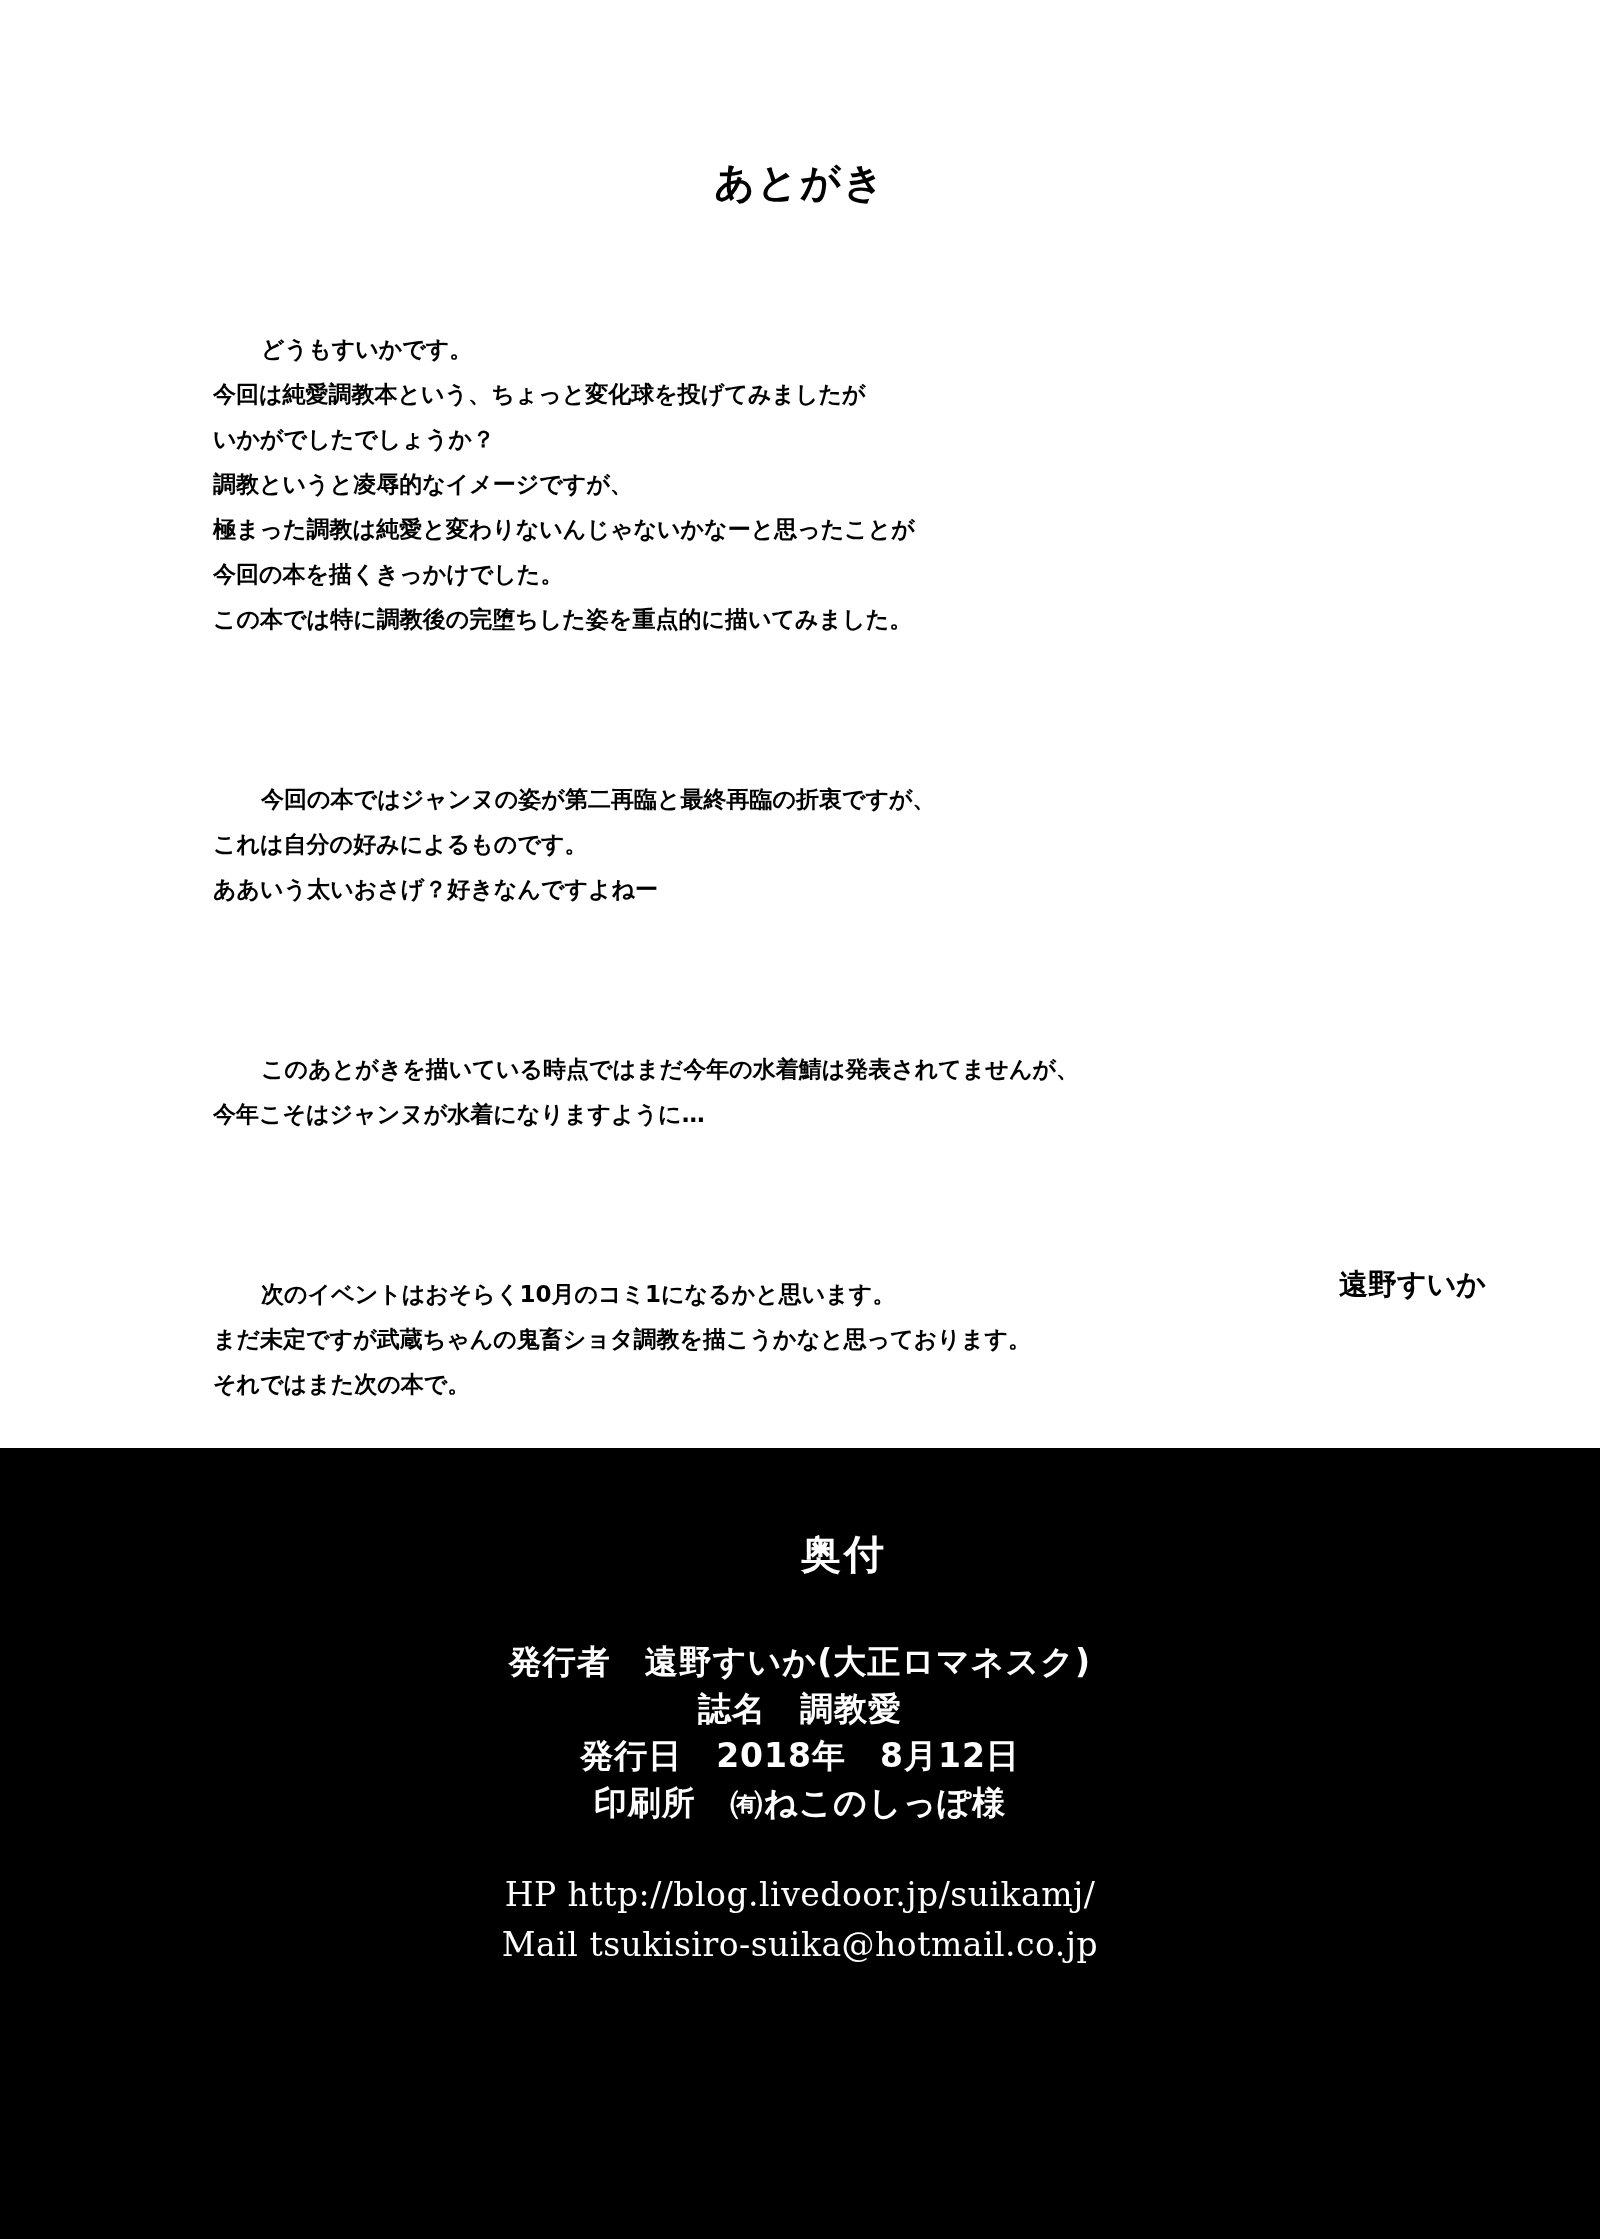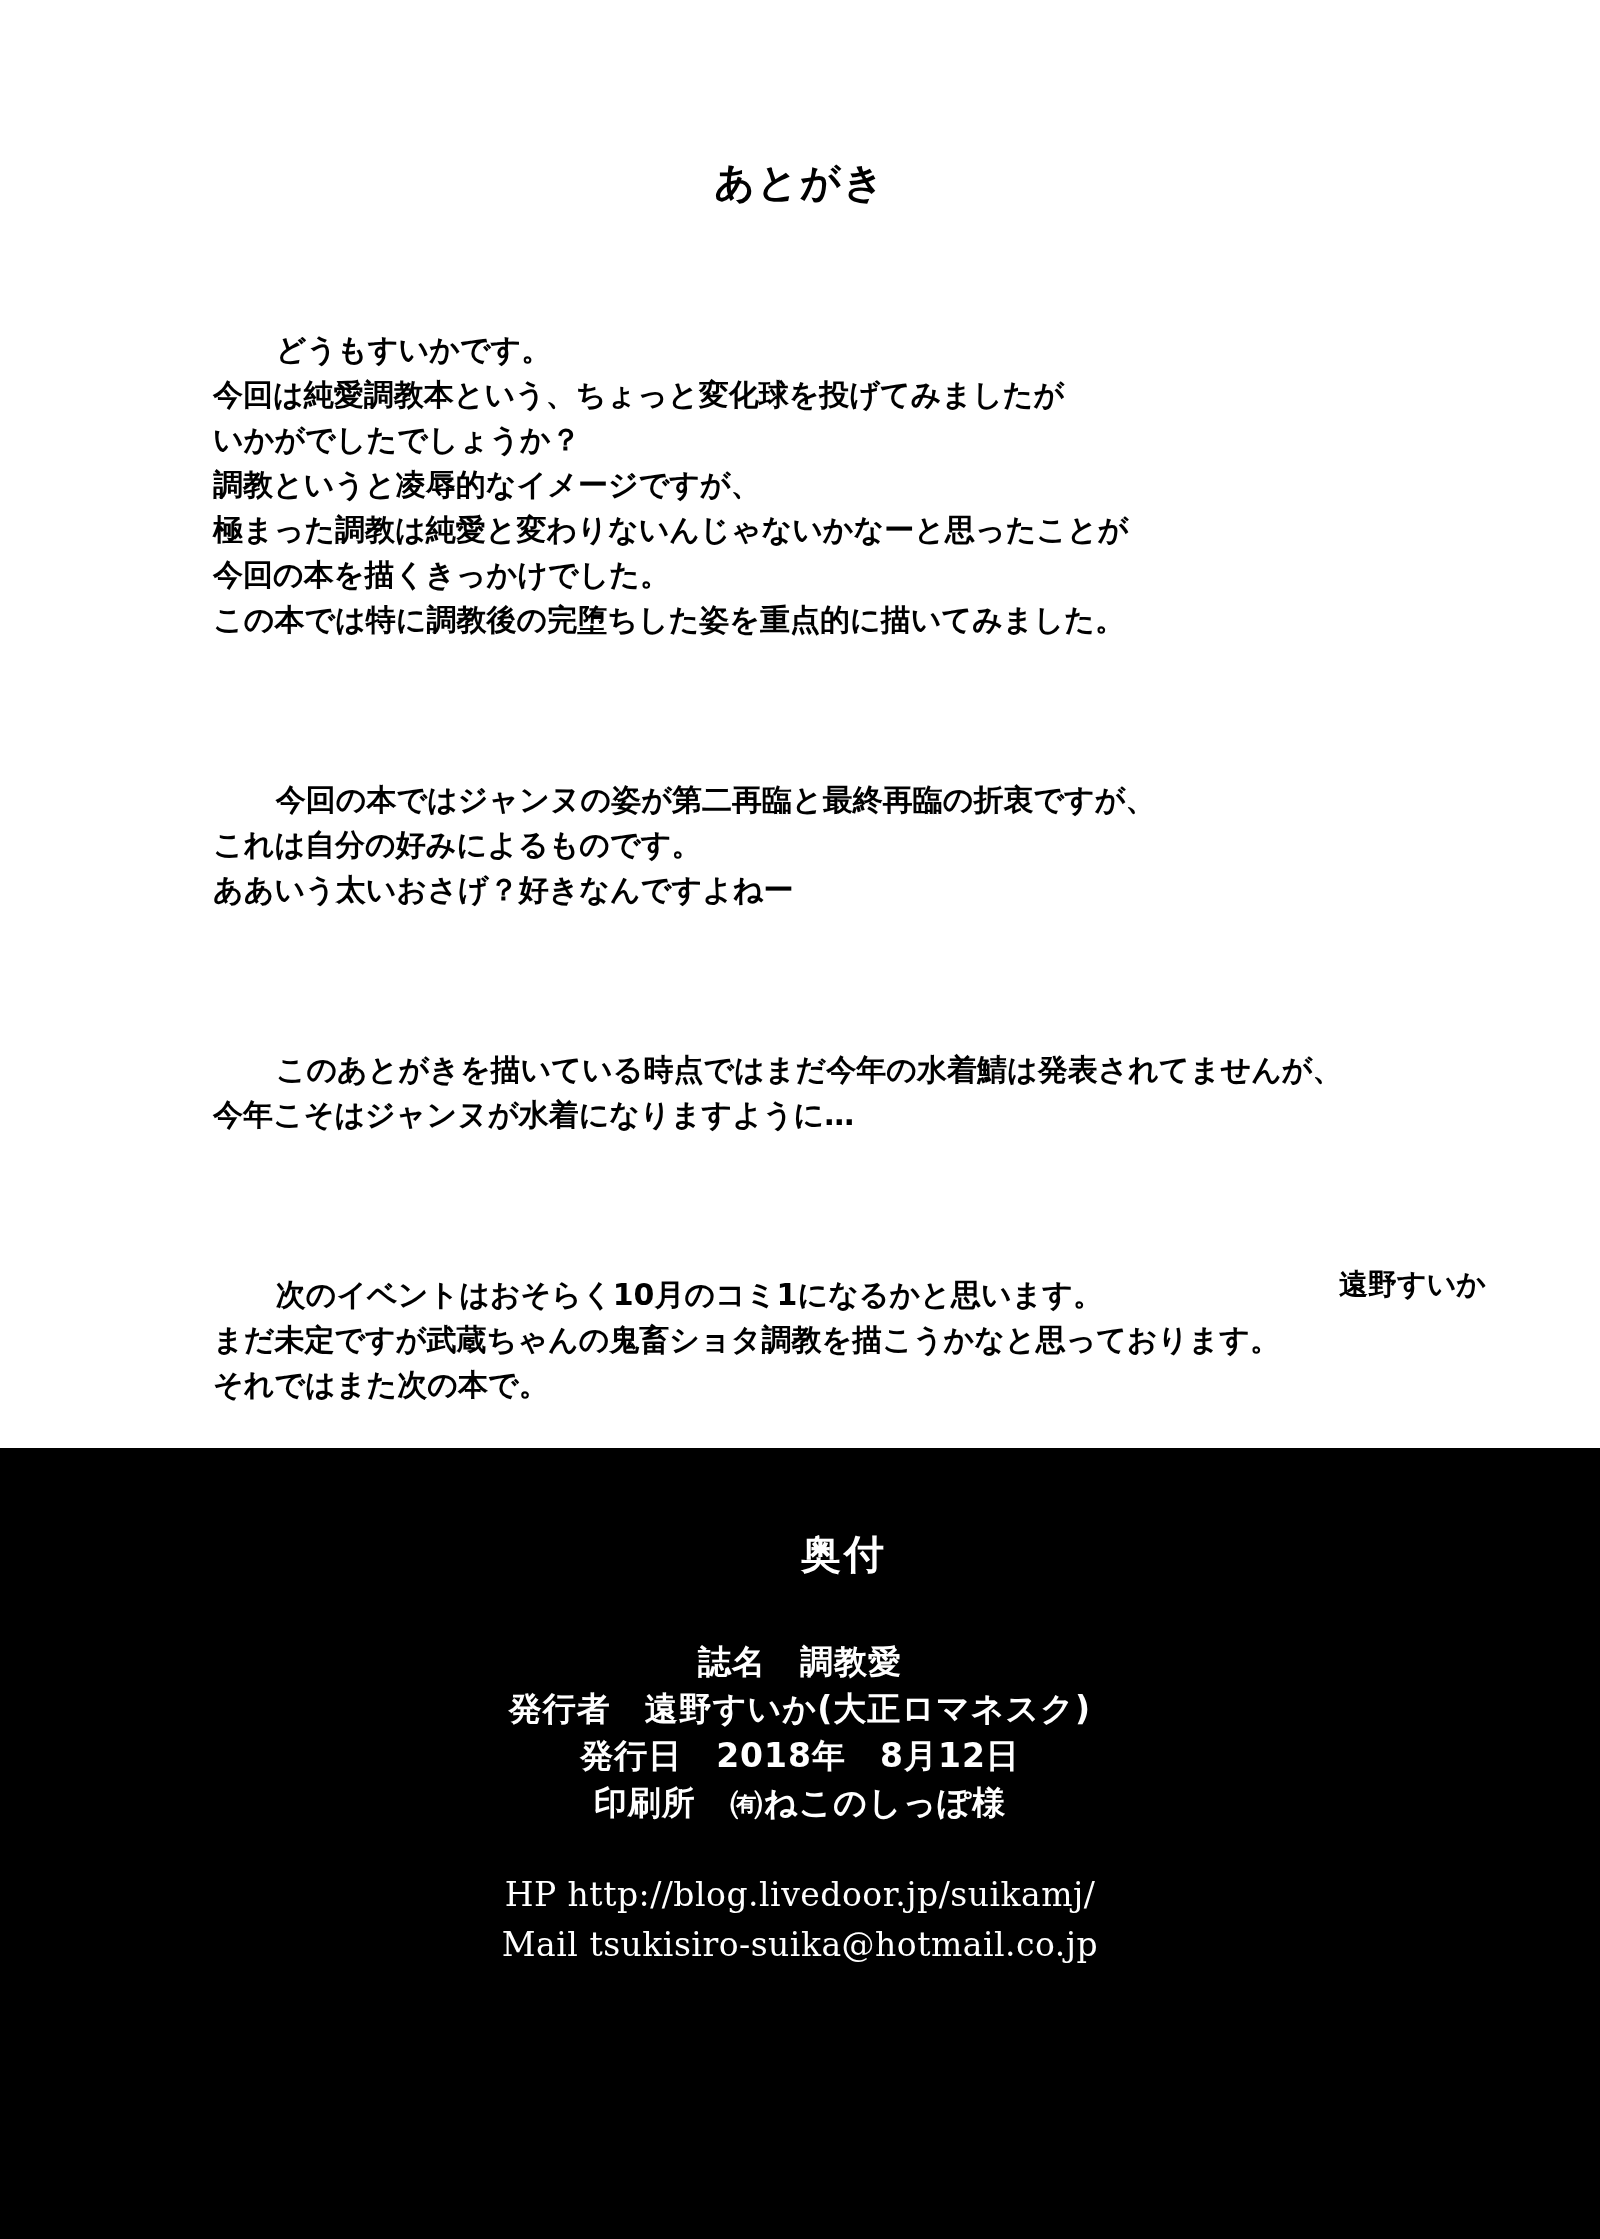--- a/index.html
+++ b/index.html
@@ -38,21 +38,21 @@
     text-align: center;
     font-size: 40px;
     font-weight: bold;
     letter-spacing: 2px;
   }
   .afterword-body {
     position: absolute;
     top: 282px;
     left: 213px;
     width: 1240px;
-    font-size: 30px;
+    font-size: 23px;
     font-weight: bold;
     line-height: 45px;
     white-space: pre-wrap;
   }
   .afterword-body .blank {
     display: block;
     height: 45px;
   }
   .signature {
     position: absolute;
@@ -145,22 +145,22 @@
 それではまた次の本で。</span>
     </div>
 
     <div class="signature">遠野すいか</div>
   </section>
 
   <section class="colophon">
     <h2 class="colophon-title">奥付</h2>
 
     <div class="colophon-lines">
+      <span class="cl">発行者　遠野すいか(大正ロマネスク)</span>
       <span class="cl">誌名　調教愛</span>
-      <span class="cl">発行者　遠野すいか(大正ロマネスク)</span>
       <span class="cl">発行日　2018年　8月12日</span>
       <span class="cl">印刷所　㈲ねこのしっぽ様</span>
     </div>
 
     <div class="colophon-contact">
       <span class="cc">HP http://blog.livedoor.jp/suikamj/</span>
       <span class="cc">Mail tsukisiro-suika@hotmail.co.jp</span>
     </div>
   </section>
 

